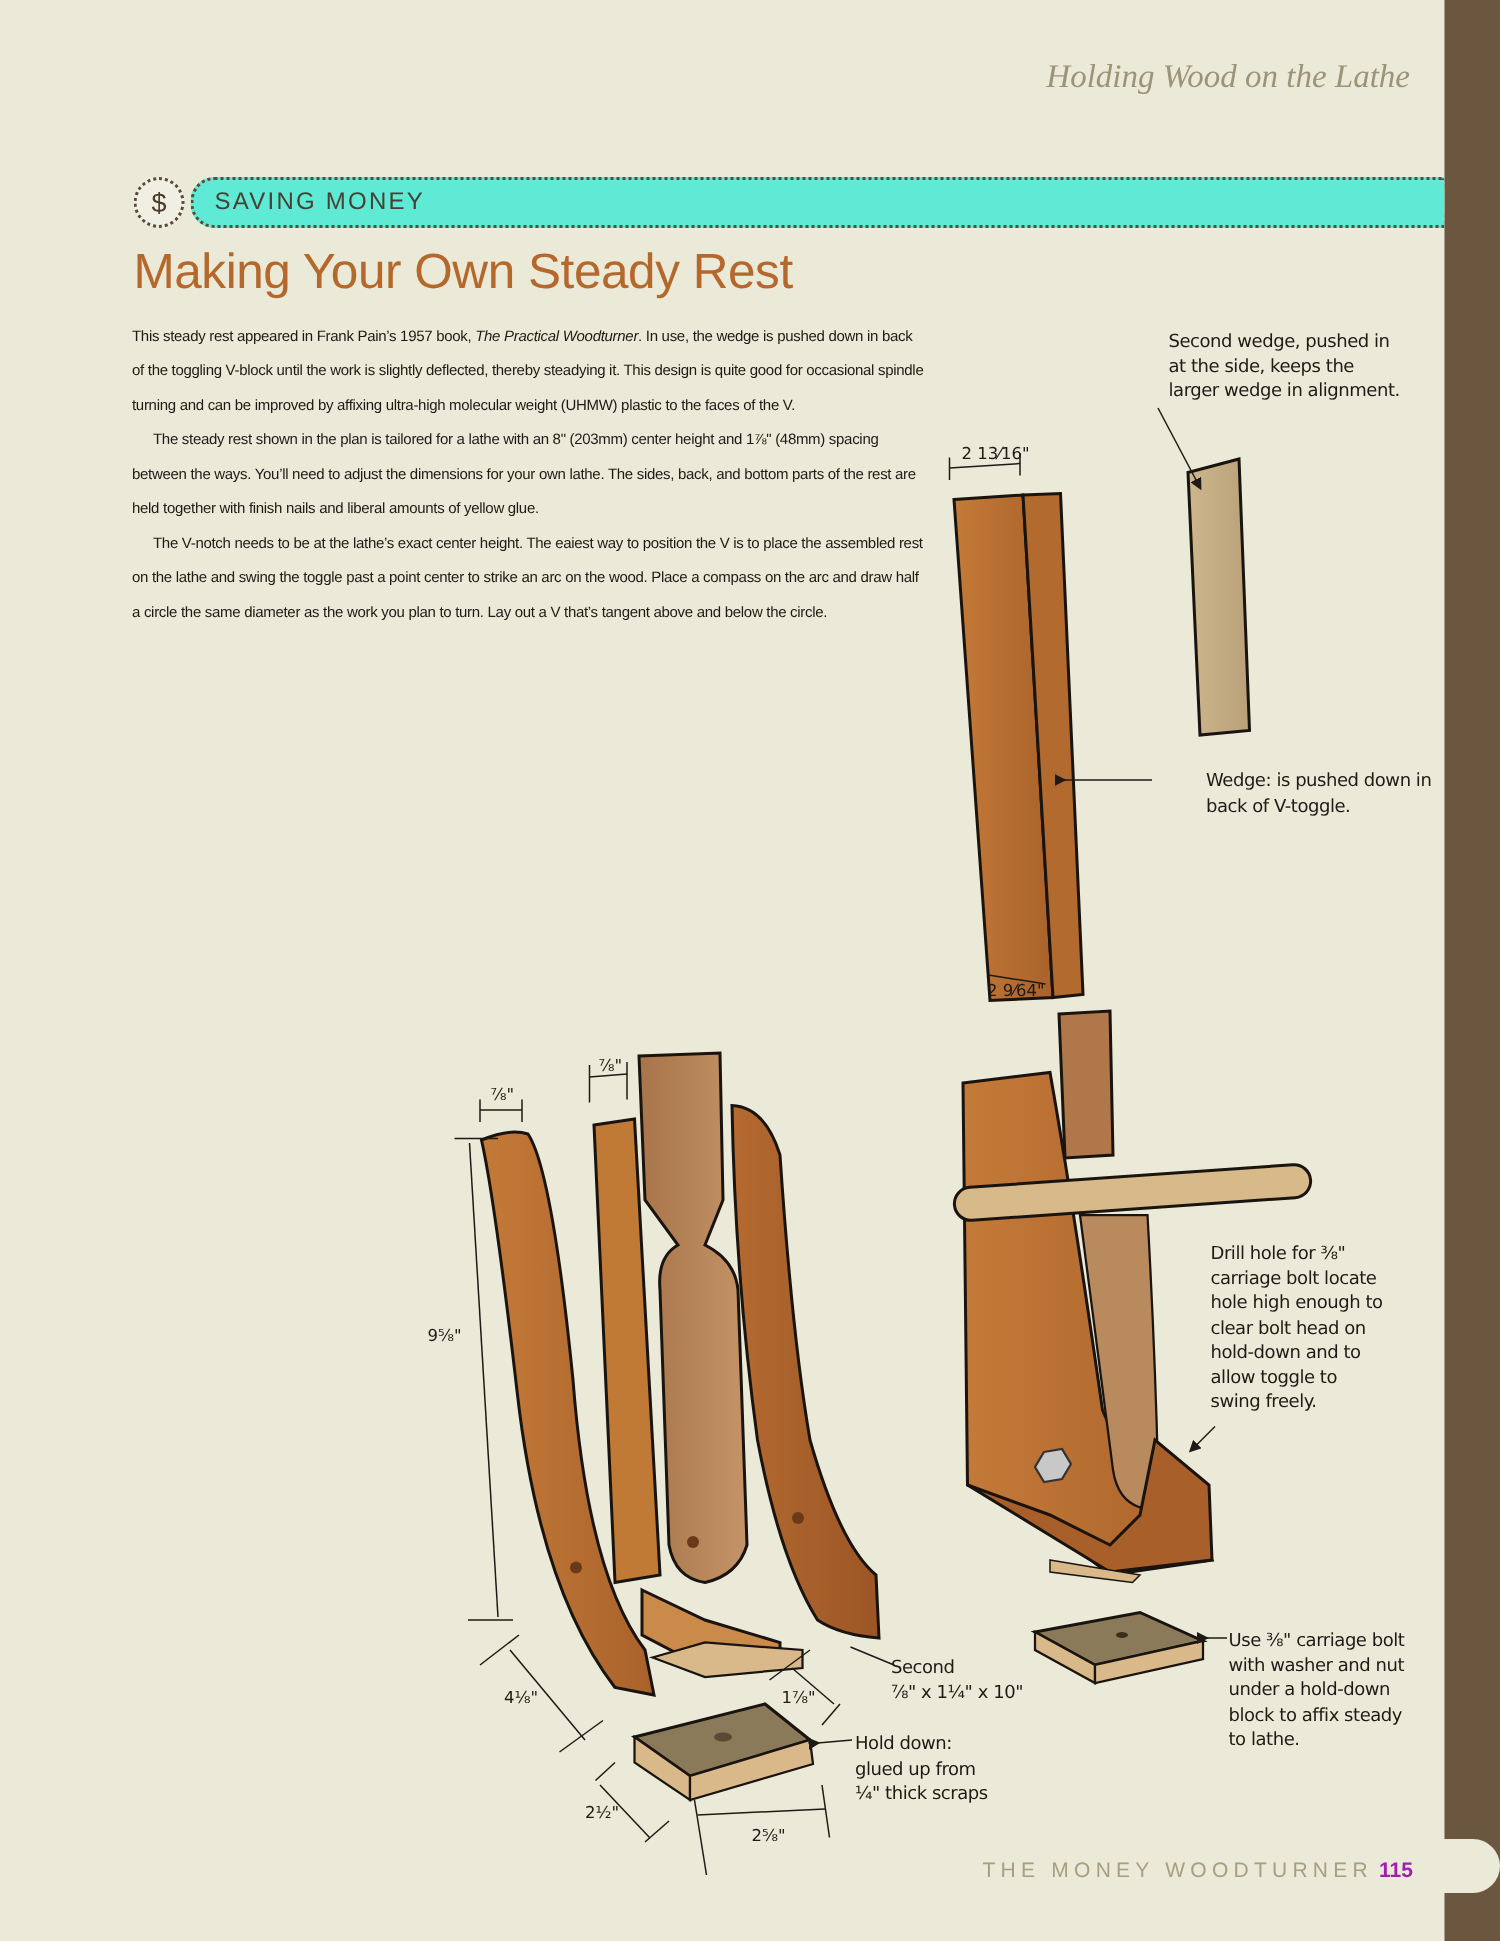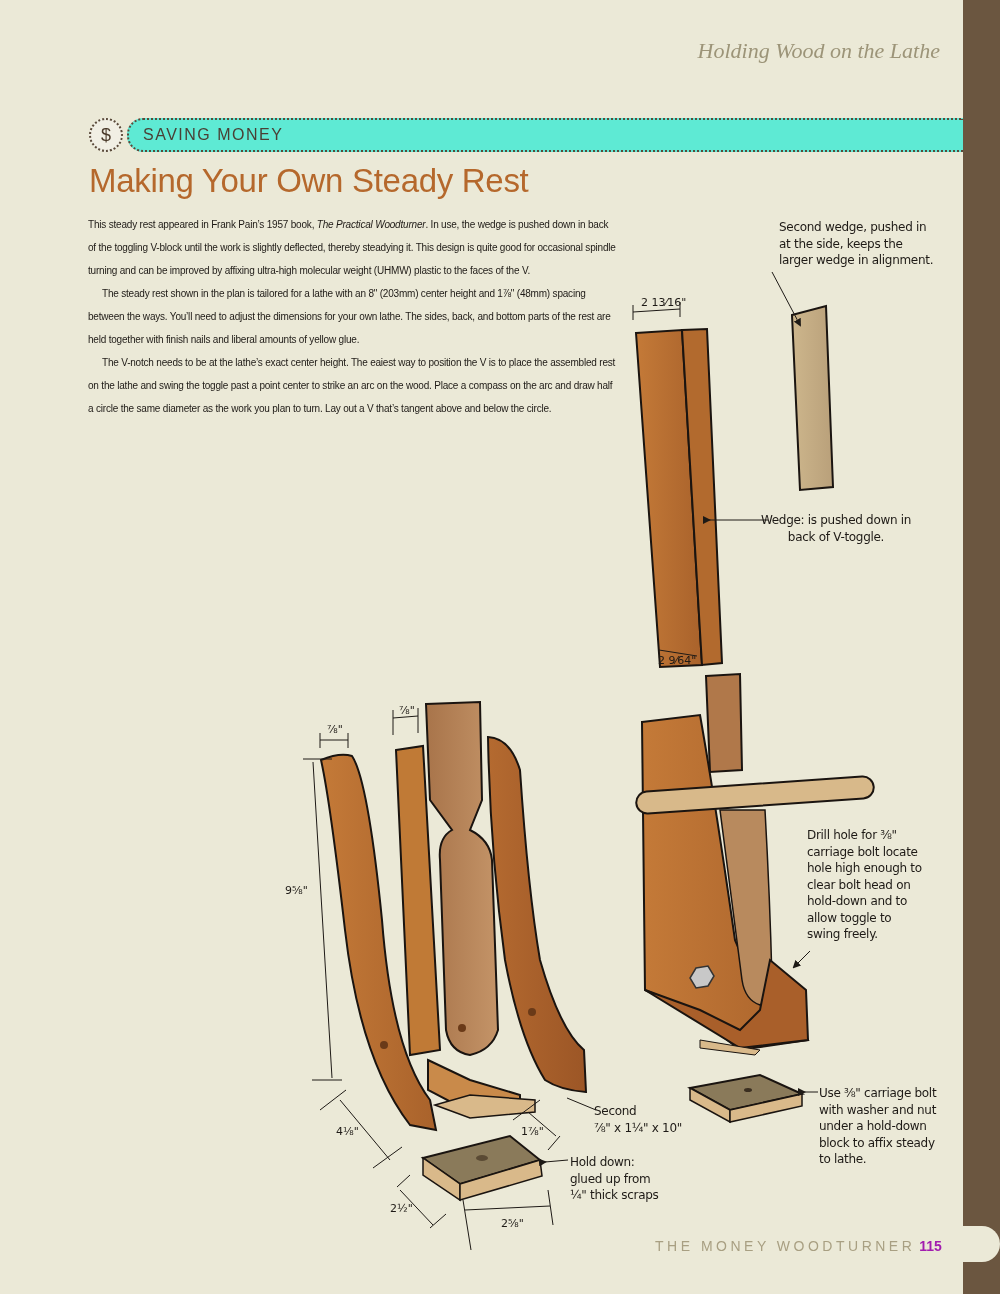--- a/index.html
+++ b/index.html
@@ -138,21 +138,21 @@
 
     <polygon points="690,1088 760,1075 802,1094 730,1110" fill="#8a7a5a" stroke="#1a1410" stroke-width="2"></polygon>
     <polygon points="690,1088 730,1110 730,1122 690,1100" fill="#d9b98a" stroke="#1a1410" stroke-width="1.5"></polygon>
     <polygon points="730,1110 802,1094 802,1106 730,1122" fill="#d9b98a" stroke="#1a1410" stroke-width="1.5"></polygon>
     <ellipse cx="748" cy="1090" rx="4" ry="2" fill="#3a2e20"></ellipse>
     <line x1="804" y1="1092" x2="818" y2="1092" stroke="#1e1a16" marker-start="url(#arr)"></line>
   </g>
 </svg>
 
 <div class="caption" style="left:766px; top:219px; width:160px;margin-left:13px;">Second wedge, pushed in at the side, keeps the larger wedge in alignment.</div>
-<div class="caption" style="left:756px; top:512px; width:160px;text-align:center;">Wedge: is pushed down in back of V-toggle.</div>
+<div class="caption" style="left:804px; top:512px; width:160px;">Wedge: is pushed down in back of V-toggle.</div>
 <div class="caption" style="left:807px; top:827px; width:120px;">Drill hole for ⅜" carriage bolt locate hole high enough to clear bolt head on hold-down and to allow toggle to swing freely.</div>
 <div class="caption" style="left:819px; top:1085px; width:120px;">Use ⅜" carriage bolt with washer and nut under a hold-down block to affix steady to lathe.</div>
 <div class="caption" style="left:594px; top:1103px;">Second</div>
 <div class="caption" style="left:594px; top:1120px;">⅞" x 1¼" x 10"</div>
 <div class="caption" style="left:570px; top:1154px; width:100px;">Hold down: glued up from ¼" thick scraps</div>
 
 <div class="dim" style="left:641px; top:296px;">2 13⁄16"</div>
 <div class="dim" style="left:658px; top:654px;">2 9⁄64"</div>
 <div class="dim" style="left:327px; top:723px;">⅞"</div>
 <div class="dim" style="left:399px; top:704px;">⅞"</div>

